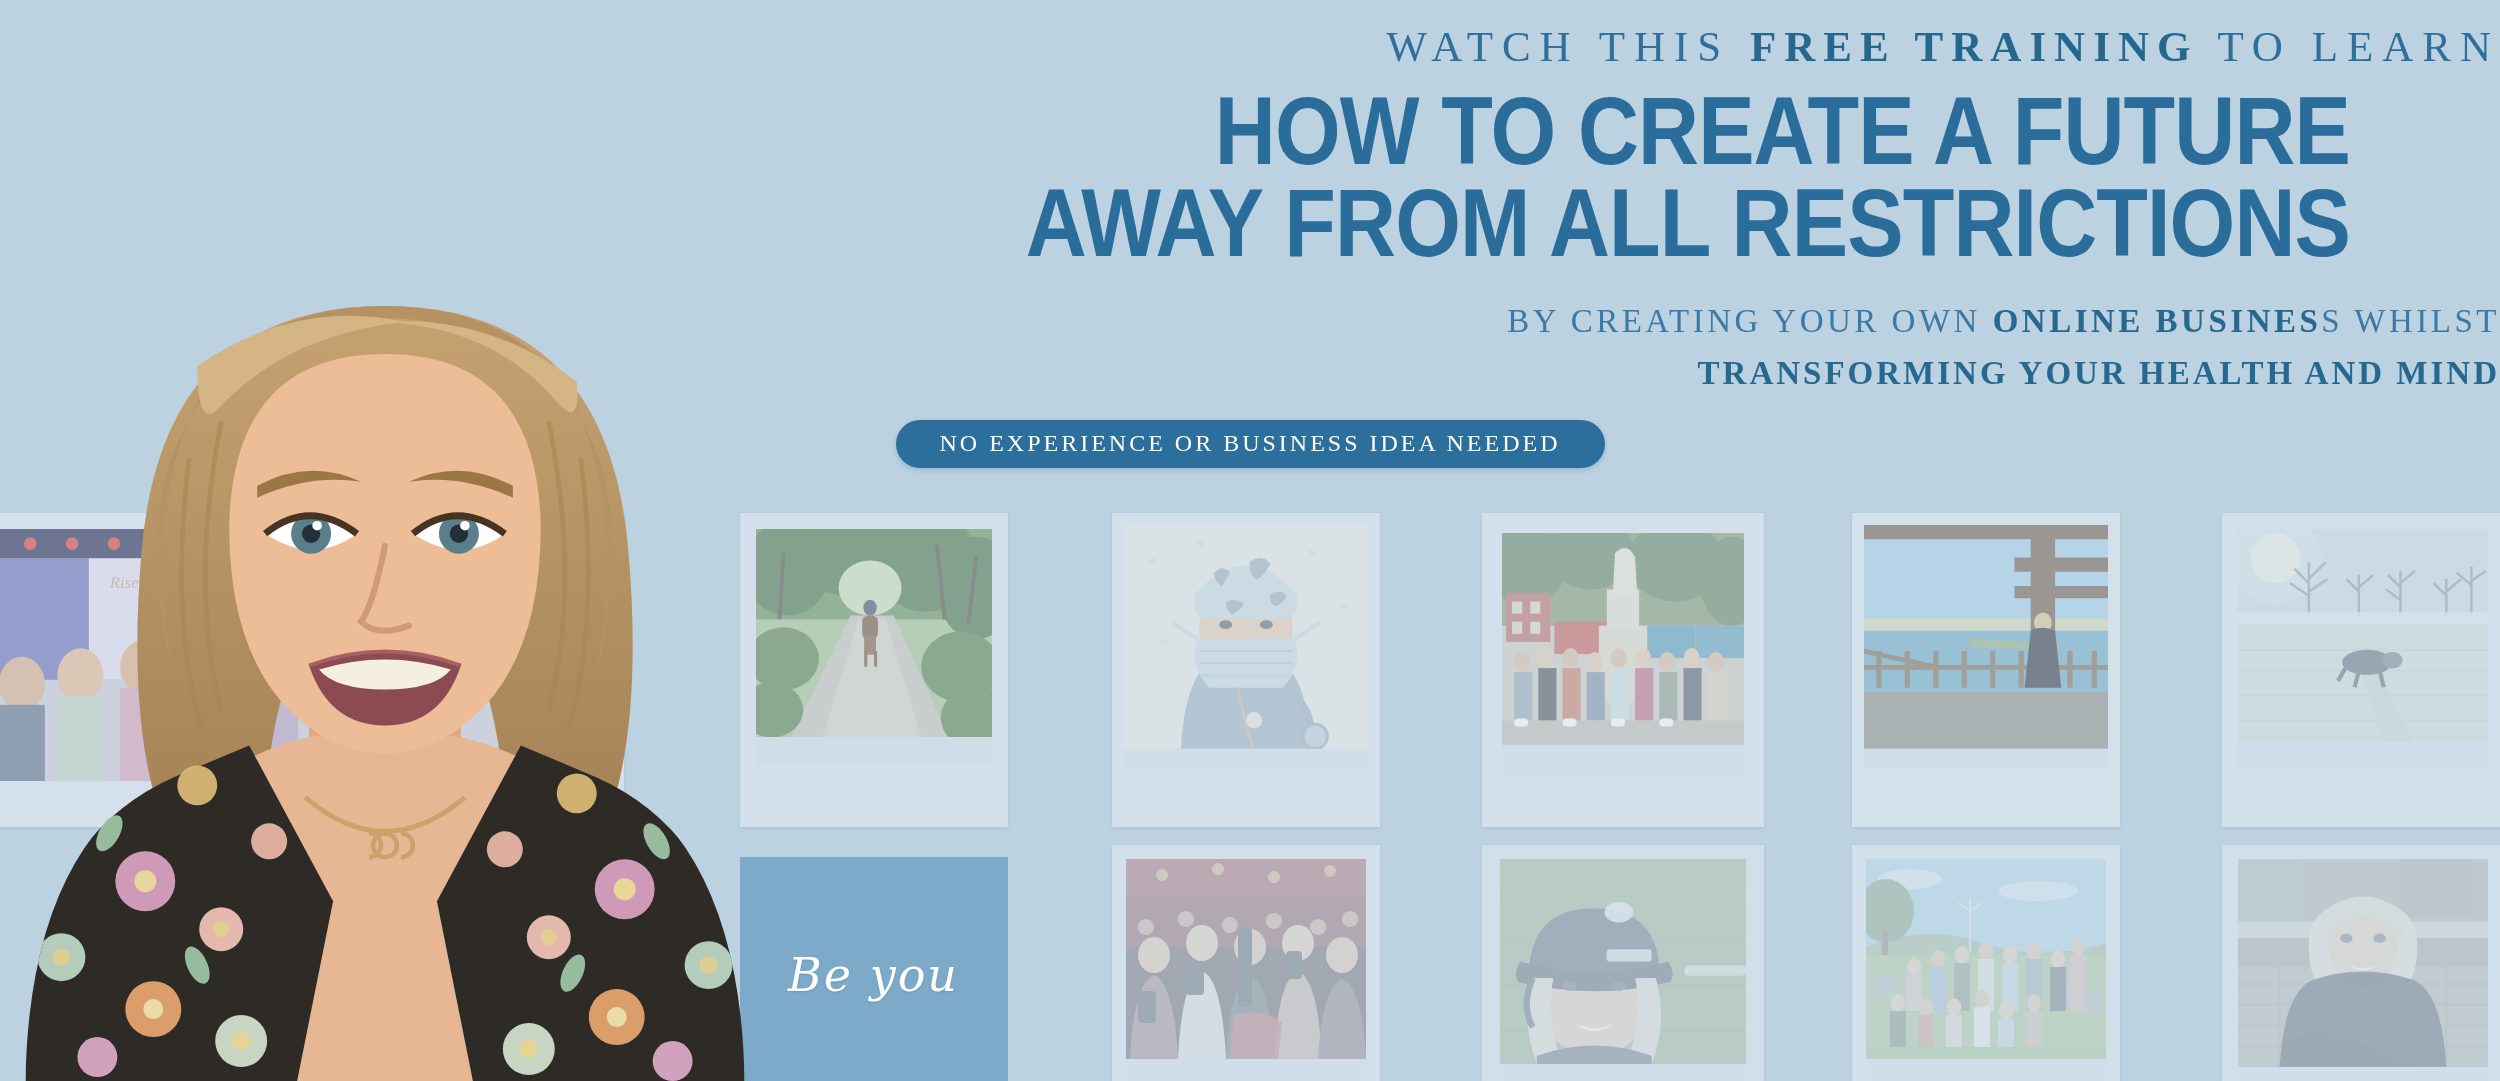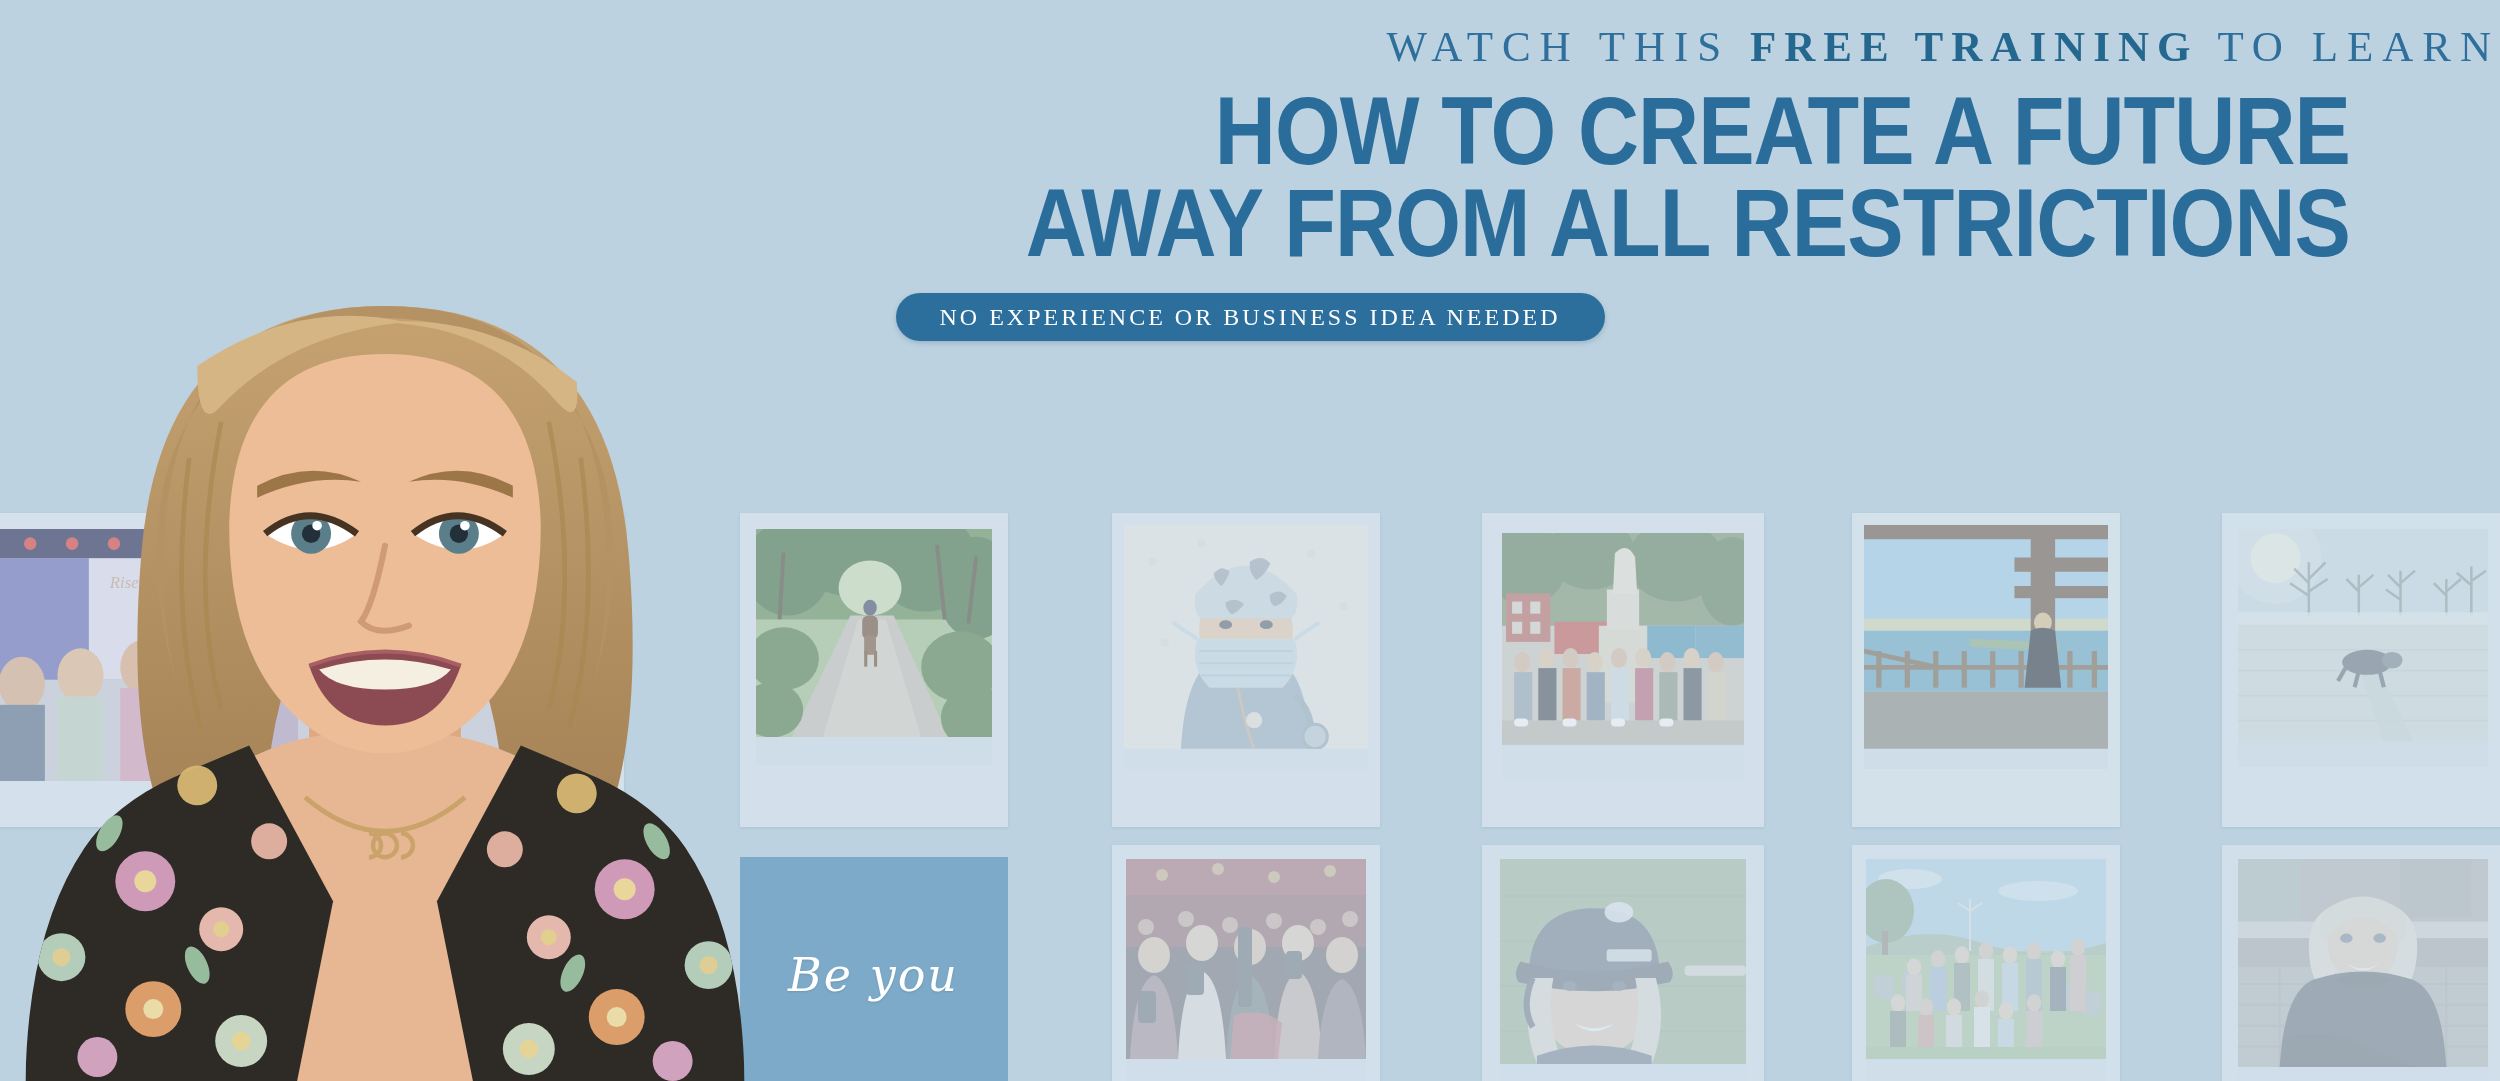--- a/index.html
+++ b/index.html
@@ -585,20 +585,24 @@
 
     <div class="eyebrow">
       <span>WATCH THIS </span><span class="strong">FREE TRAINING</span><span> TO LEARN</span>
     </div>
 
     <div class="headline">
       <span class="l1">HOW TO CREATE A FUTURE</span>
       <span class="l2">AWAY FROM ALL RESTRICTIONS</span>
     </div>
 
+    <div class="subline">
+      <span>BY CREATING YOUR OWN </span><span class="strong">ONLINE BUSINES</span><span>S WHILST</span>
+      <span class="row2">TRANSFORMING YOUR HEALTH AND MIND</span>
+    </div>
 
     <div class="badge-row">
       <span class="badge">NO EXPERIENCE OR BUSINESS IDEA NEEDED</span>
     </div>
 
   </div>
 
   <div class="host">
     <svg viewBox="0 0 380 392" preserveAspectRatio="xMidYMax meet">
       <defs>

